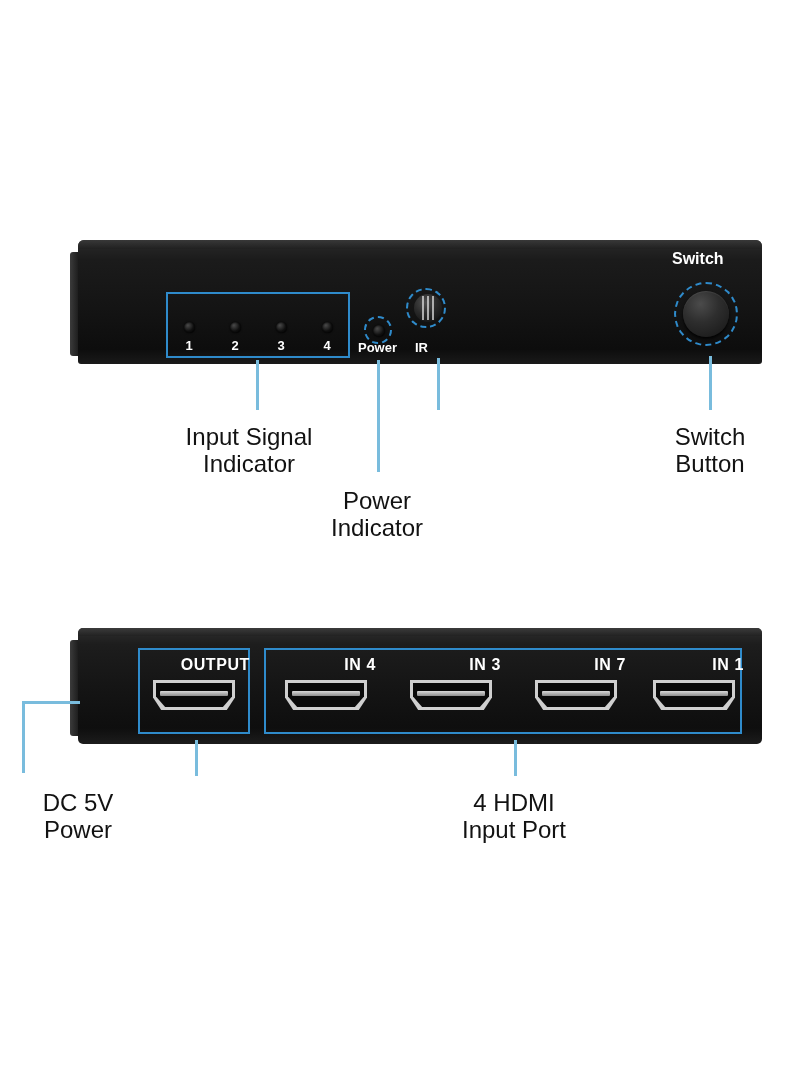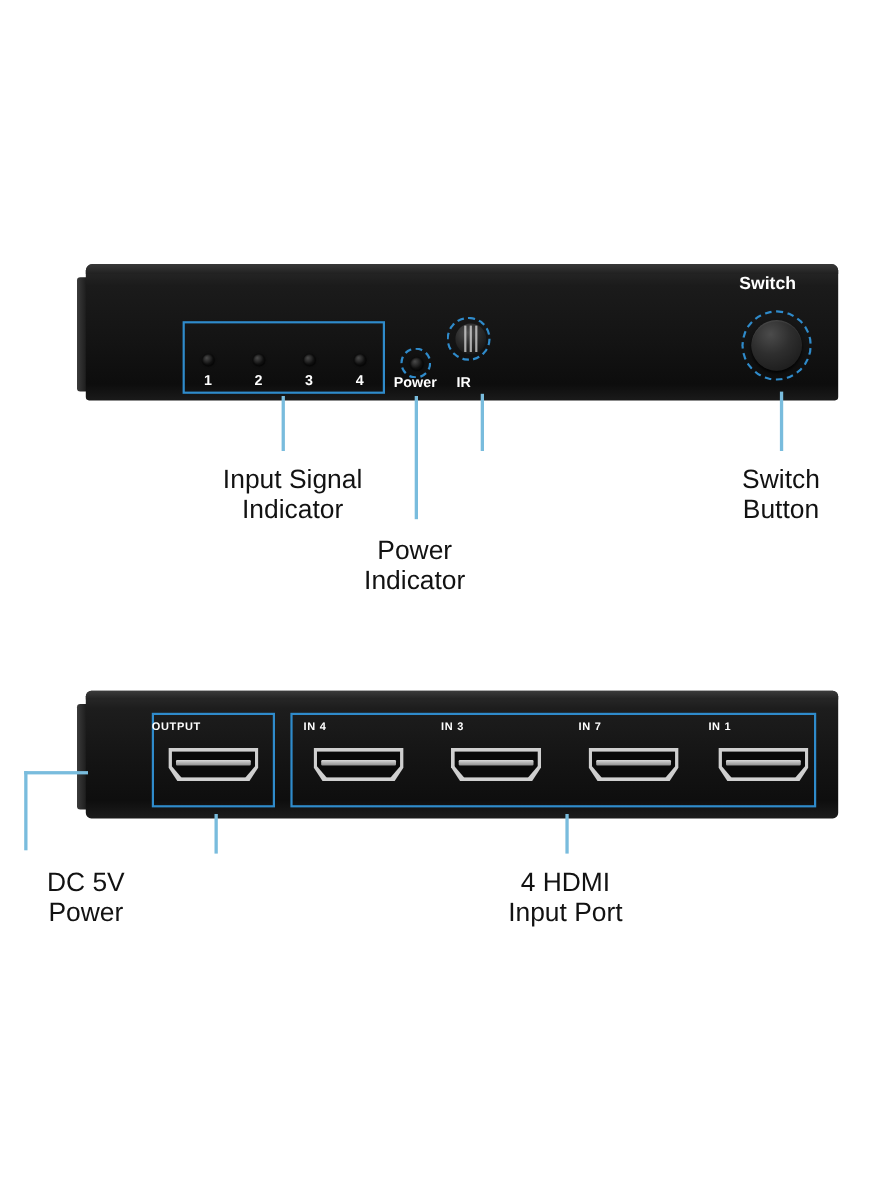--- a/index.html
+++ b/index.html
@@ -99,23 +99,23 @@
     position:absolute;left:3px;right:3px;top:3px;bottom:3px;
     background:#0a0a0a;
     clip-path: polygon(0% 0%, 100% 0%, 100% 56%, 88% 100%, 12% 100%, 0% 56%);
   }
   .hdmi .contact{
     position:absolute;left:9%;right:9%;top:38%;height:5px;
     background:linear-gradient(180deg,#d8d8d8,#8c8c8c);
     border-radius:1px;
   }
   .port-label{
-    position:absolute;color:#ffffff;font-weight:bold;font-size:10px;
+    position:absolute;color:#ffffff;font-weight:bold;font-size:16px;
     letter-spacing:.6px;font-family:"Liberation Sans",sans-serif;
-    white-space:nowrap;text-align:left;
+    white-space:nowrap;text-align:right;
   }
 
   
   .lead-v{ position:absolute;width:3px;background:#79bcdd; }
   .lead-h{ position:absolute;height:3px;background:#79bcdd; }
 
   .caption{
     position:absolute;color:#121212;font-size:24px;line-height:1.12;
     font-family:"Liberation Sans",sans-serif;white-space:pre-line;
   }
@@ -157,21 +157,21 @@
     <div class="panel-label" style="left:594px;top:10px;font-size:16px;">Switch</div>
     <div class="dashed-ring" style="left:596px;top:42px;width:64px;height:64px;"></div>
     <div class="switch-btn" style="left:605px;top:51px;"></div>
   </div>
 
   <div class="lead-v" style="left:256px;top:360px;height:50px;"></div>
   <div class="lead-v" style="left:377px;top:360px;height:112px;"></div>
   <div class="lead-v" style="left:437px;top:358px;height:52px;"></div>
   <div class="lead-v" style="left:709px;top:356px;height:54px;"></div>
 
-  <div class="caption center" style="left:171px;top:424px;width:190px;">Input Signal
+  <div class="caption center" style="left:154px;top:424px;width:190px;">Input Signal
 Indicator</div>
   <div class="caption center" style="left:297px;top:488px;width:160px;">Power
 Indicator</div>
   <div class="caption center" style="left:640px;top:424px;width:140px;">Switch
 Button</div>
 
   <div class="rear-side-tab"></div>
   <div class="device-rear">
 
     <div class="port-box" style="left:60px;top:20px;width:112px;height:86px;"></div>

